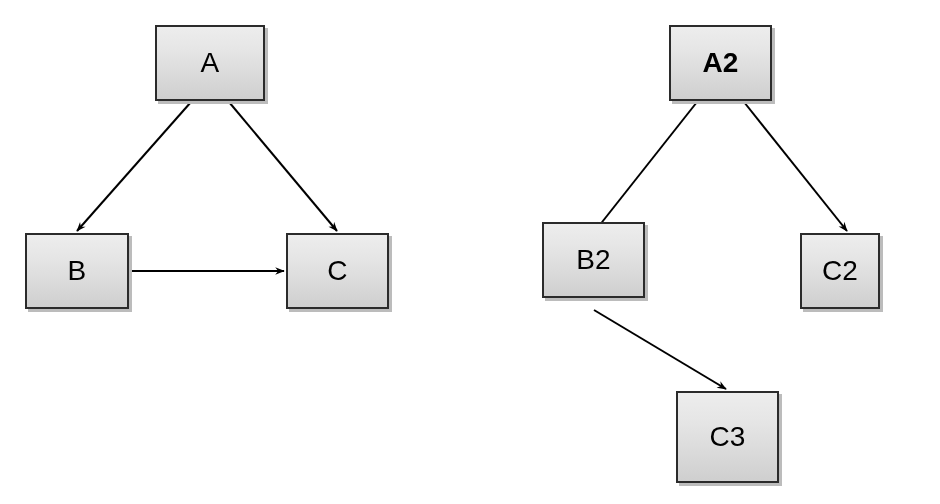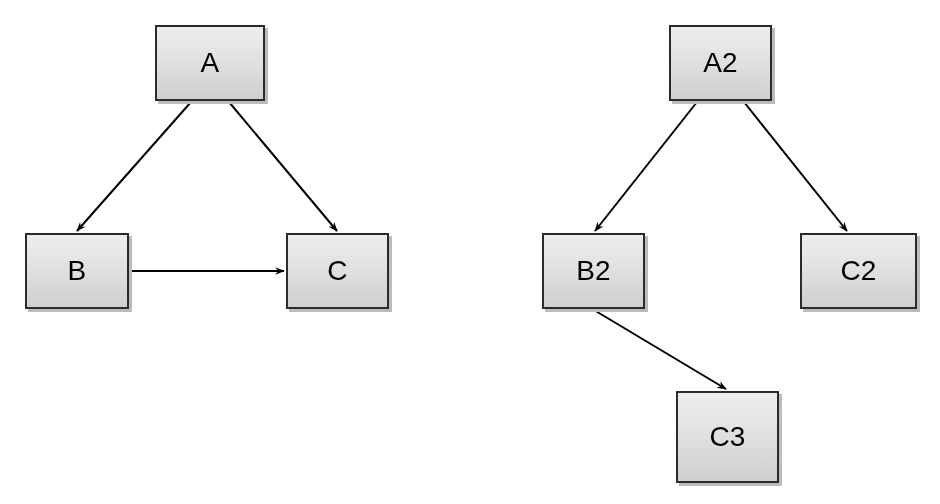--- a/index.html
+++ b/index.html
@@ -66,27 +66,27 @@
   <div id="nodes">
       <div class="node" style="left: 155px; top: 25px; width: 110px; height: 76px;">
         <span class="node-label">A</span>
       </div>
       <div class="node" style="left: 25px; top: 233px; width: 104px; height: 76px;">
         <span class="node-label">B</span>
       </div>
       <div class="node" style="left: 286px; top: 233px; width: 103px; height: 76px;">
         <span class="node-label">C</span>
       </div>
-      <div class="node" style="left: 669px; top: 25px; width: 103px; height: 76px;">
+      <div class="node" style="left: 669px; top: 25px; width: 103px; height: 76px; font-weight: bold;">
         <span class="node-label">A2</span>
       </div>
-      <div class="node" style="left: 542px; top: 233px; width: 103px; height: 76px;">
+      <div class="node" style="left: 542px; top: 222px; width: 103px; height: 76px;">
         <span class="node-label">B2</span>
       </div>
-      <div class="node" style="left: 800px; top: 233px; width: 117px; height: 76px;">
+      <div class="node" style="left: 800px; top: 233px; width: 80px; height: 76px;">
         <span class="node-label">C2</span>
       </div>
       <div class="node" style="left: 676px; top: 391px; width: 103px; height: 92px;">
         <span class="node-label">C3</span>
       </div>
     </div>
 
 </div>
 
 </body></html>

